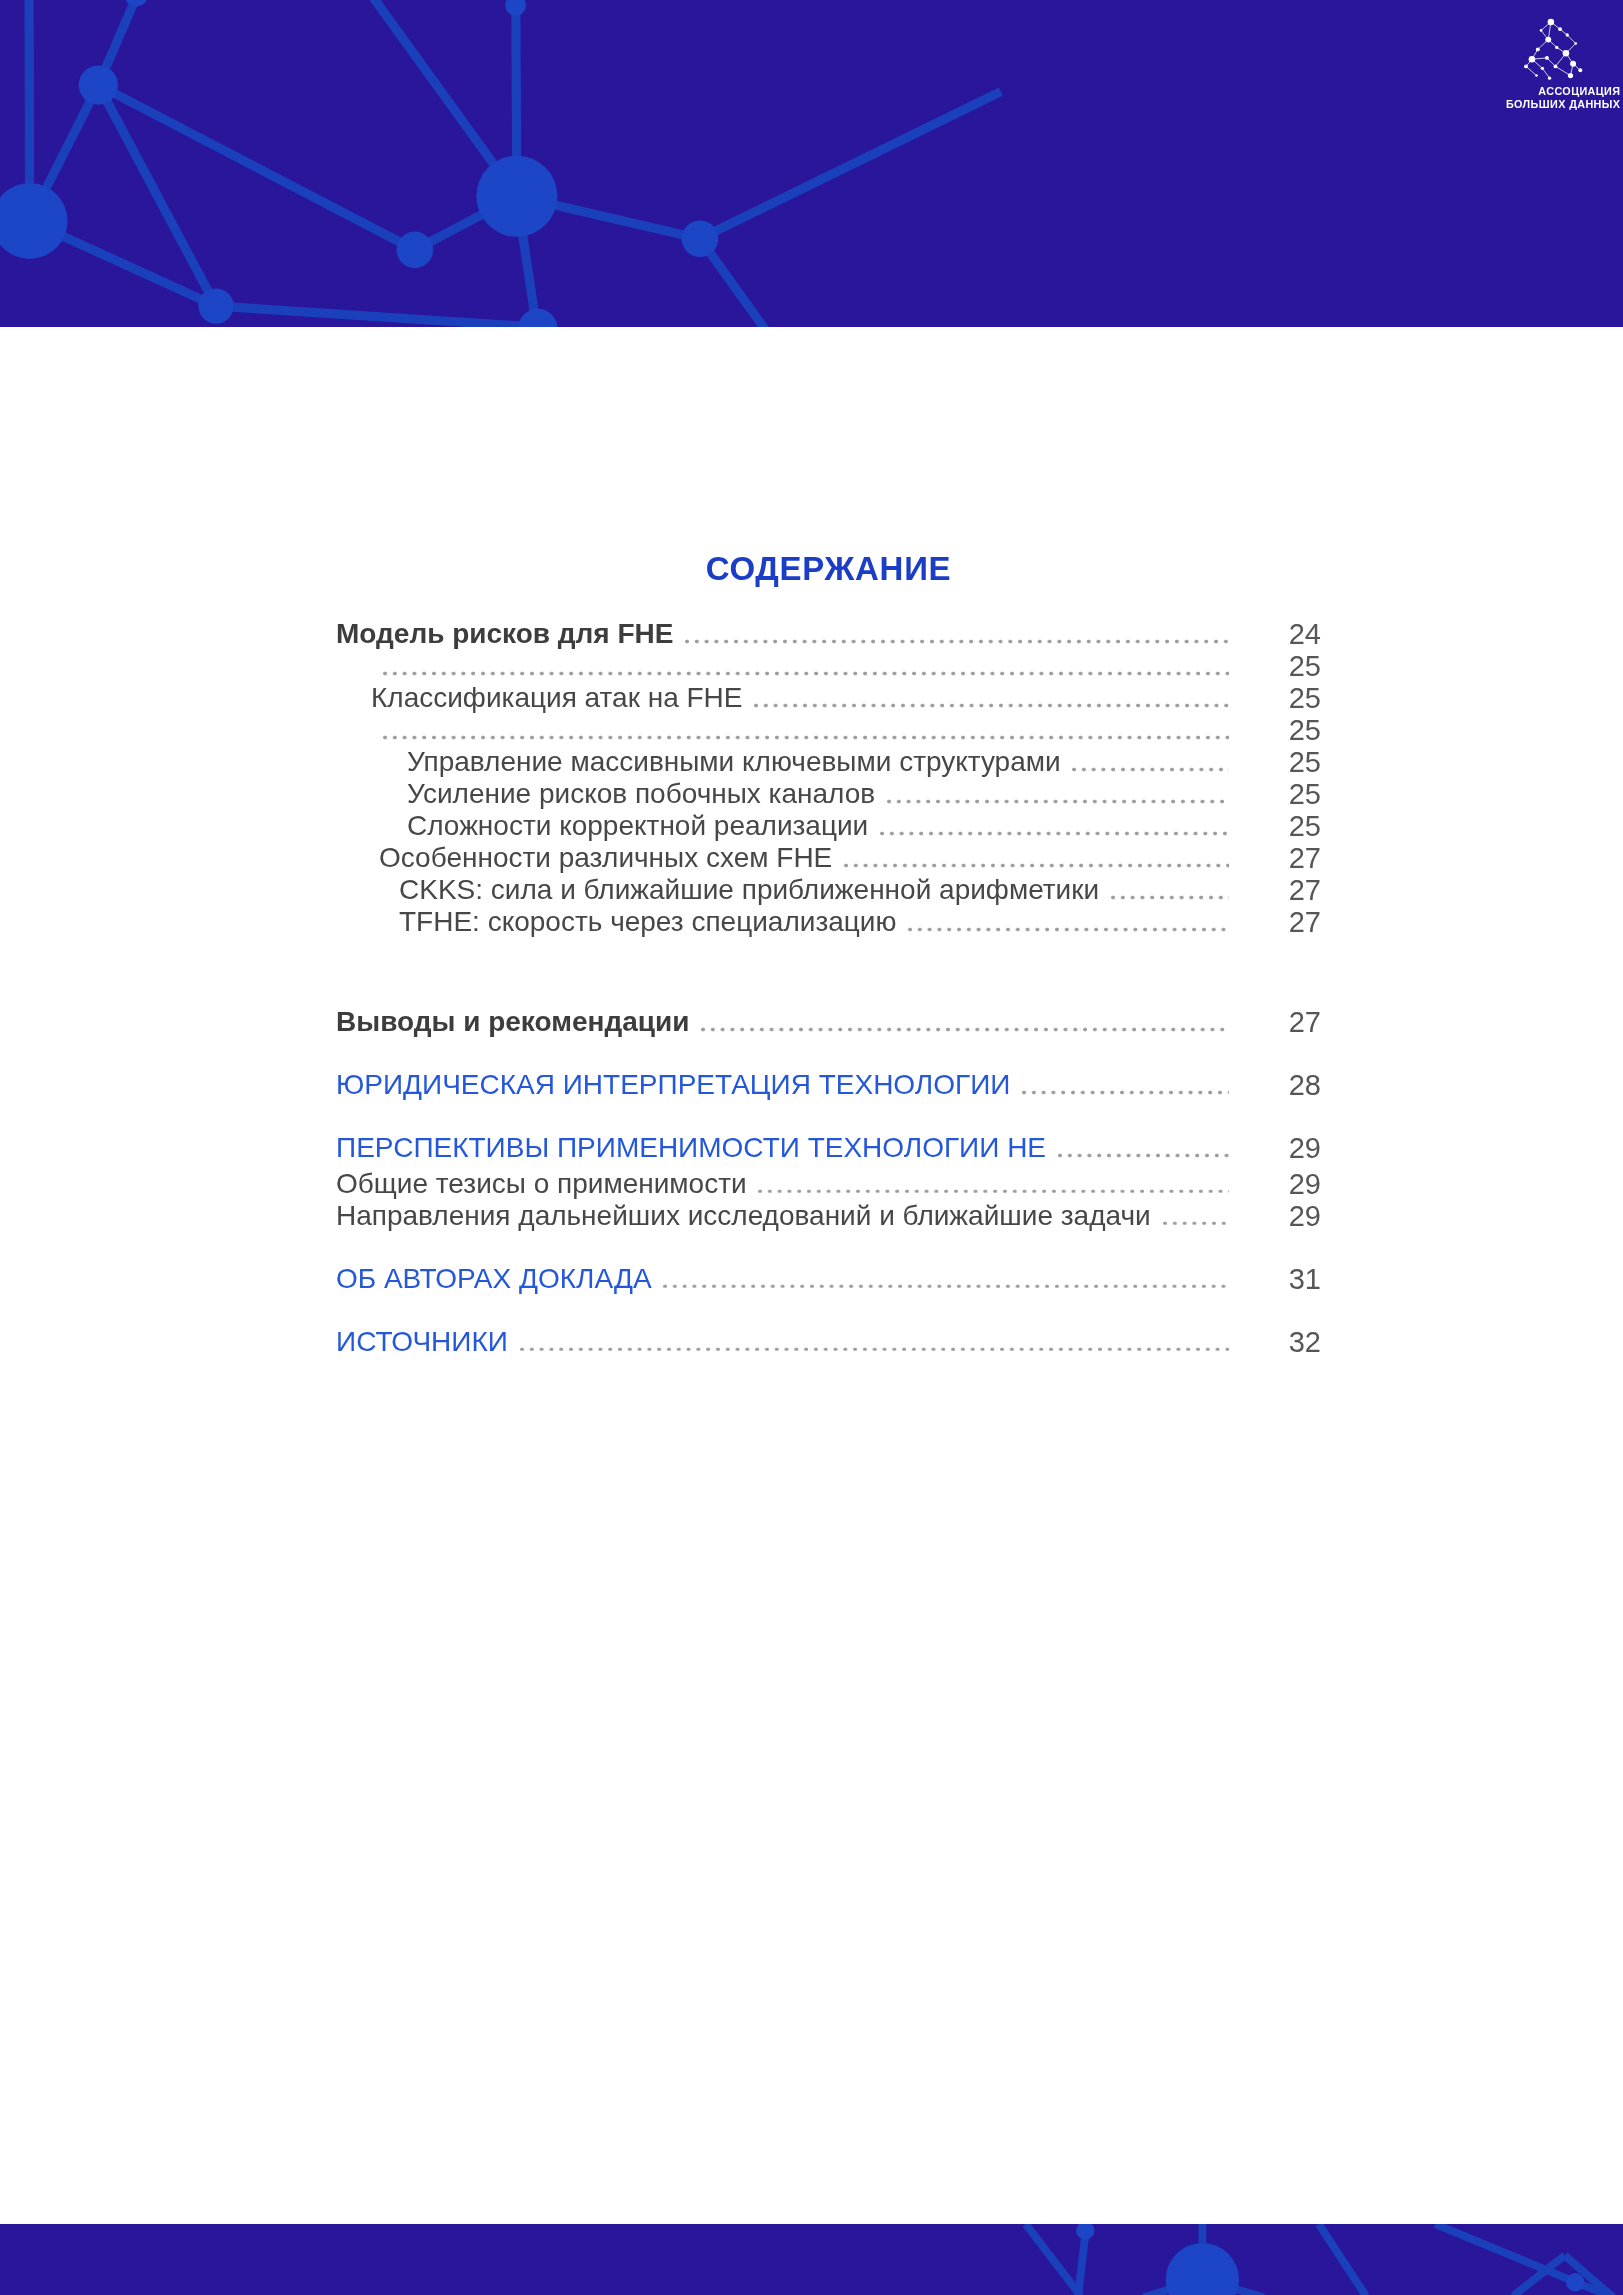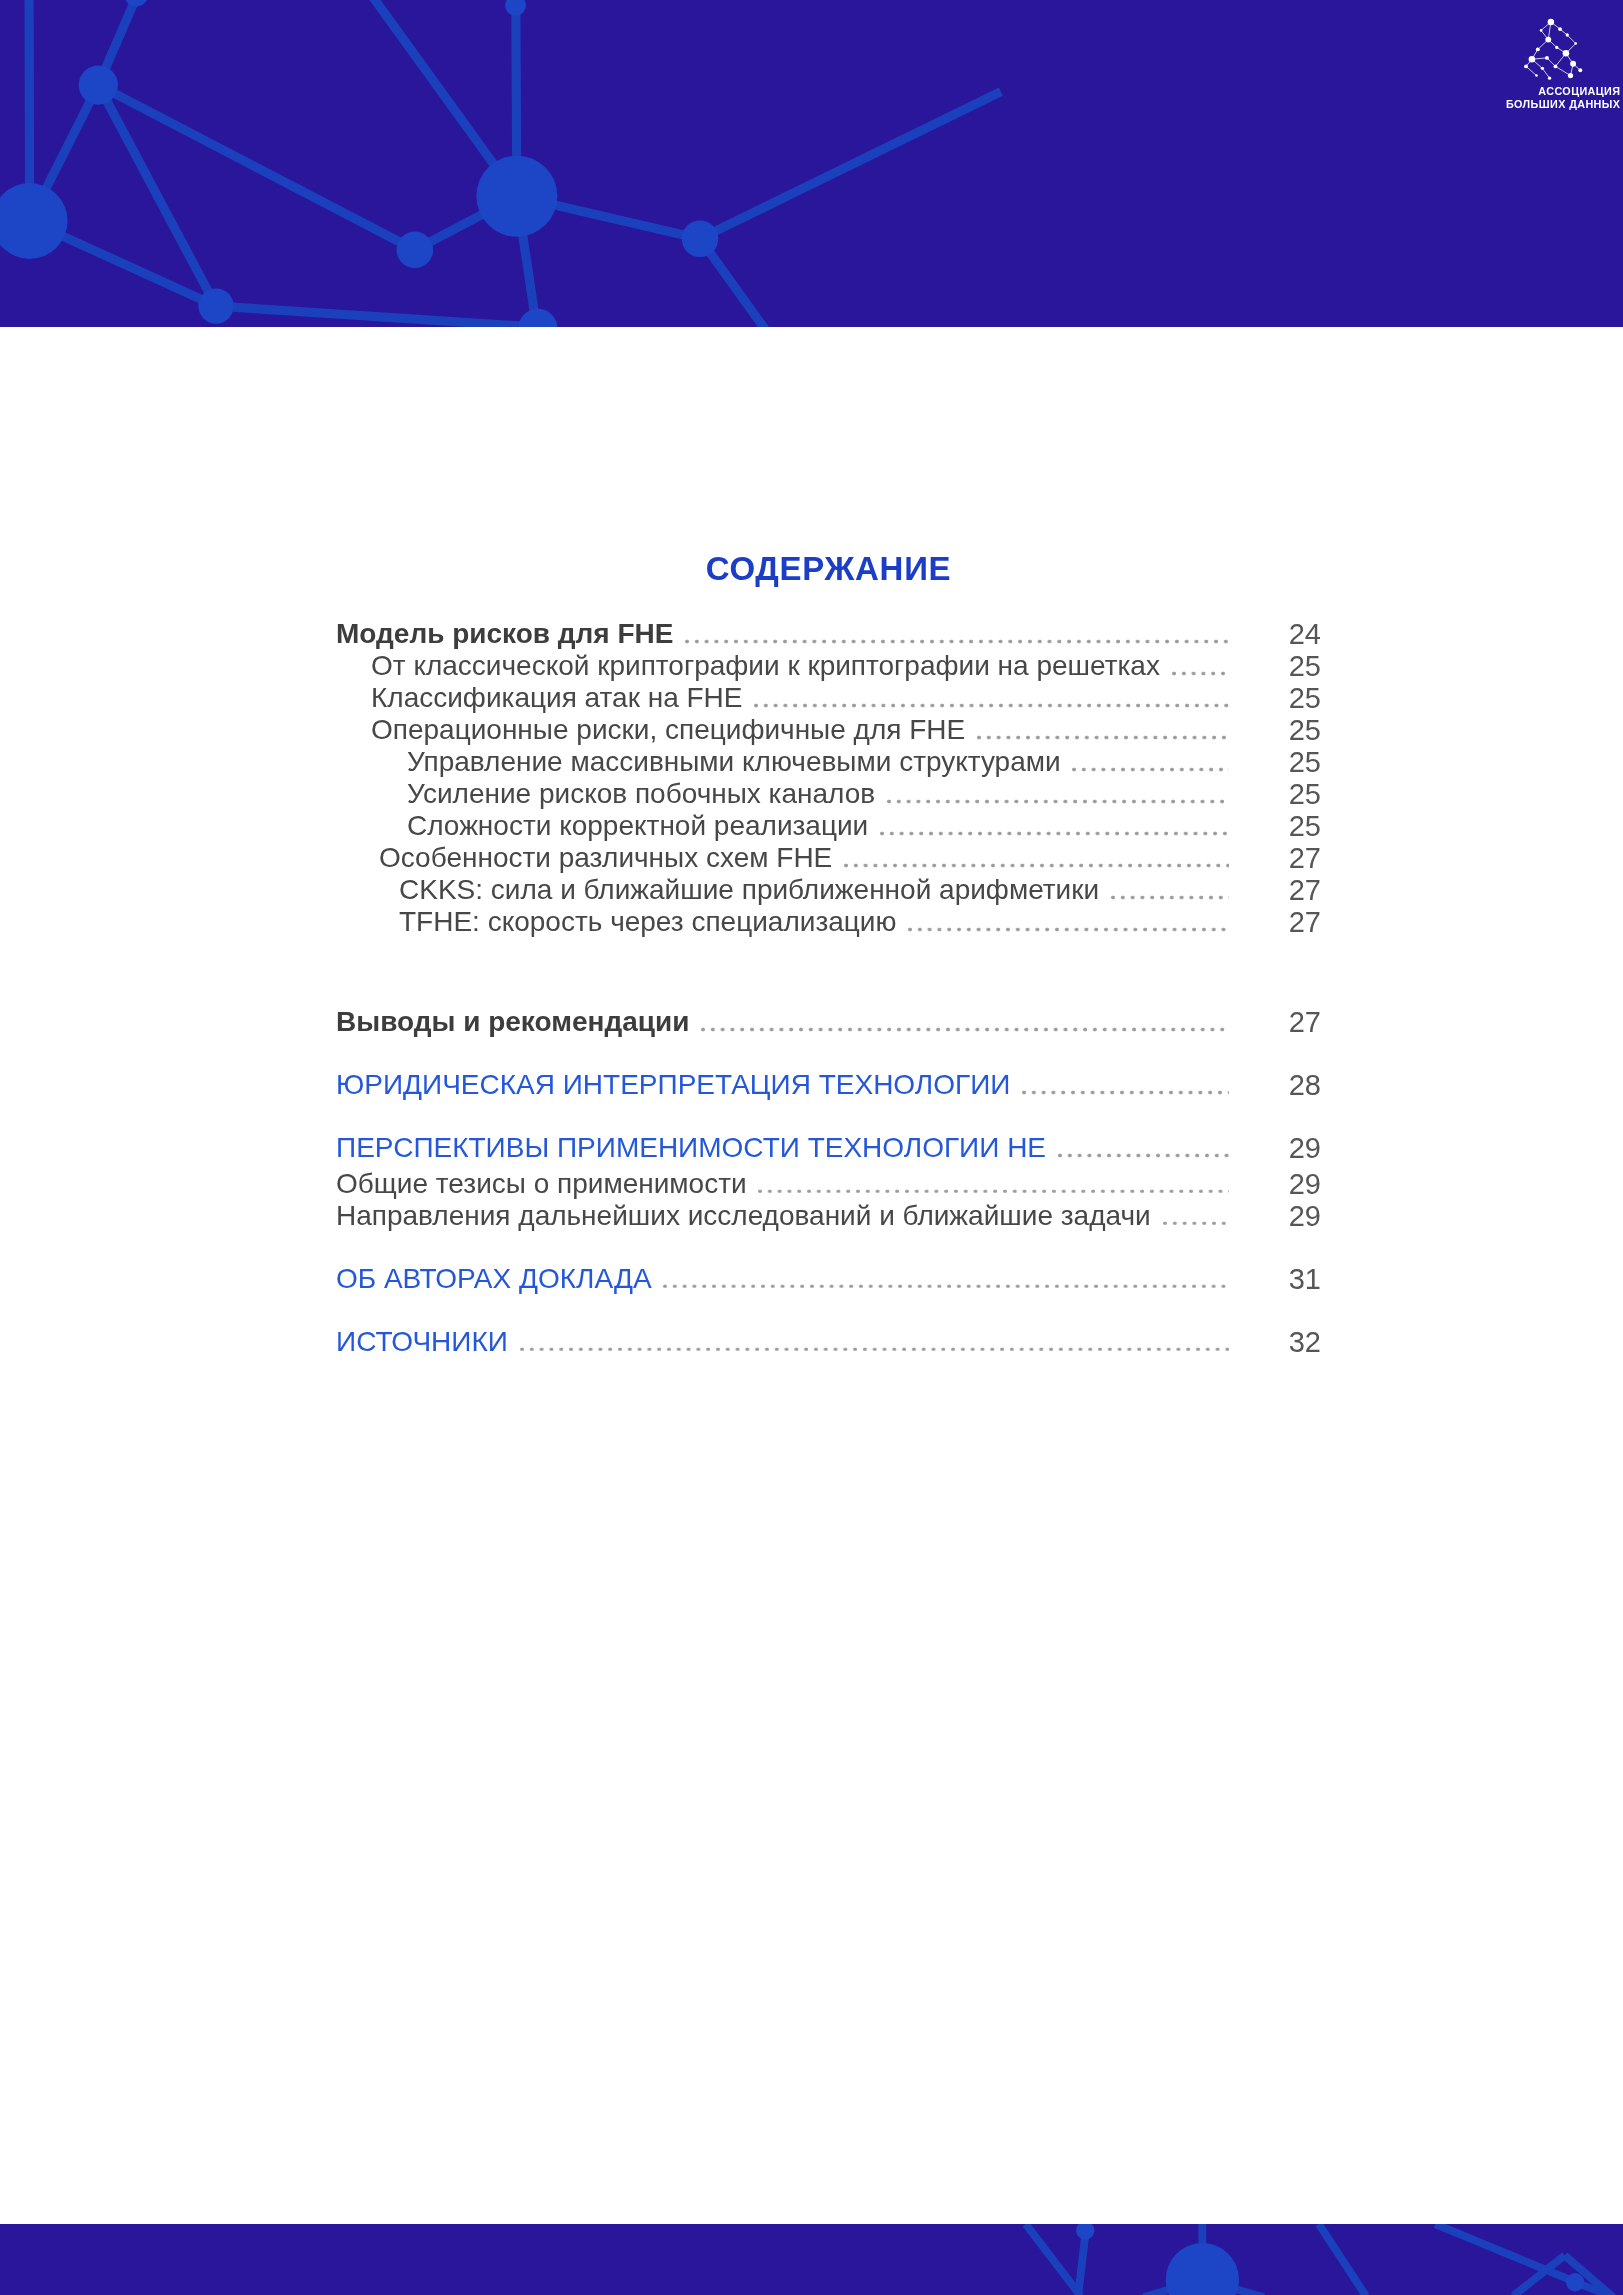--- a/index.html
+++ b/index.html
@@ -144,31 +144,29 @@
 <div id="toc">
   <h1 id="page-title">СОДЕРЖАНИЕ</h1>
   <div id="toc-rows">
       <div class="toc-section">
         <div class="toc-row style-bold ind-0">
           <span class="toc-label">Модель рисков для FHE</span>
           <span class="toc-leader"></span>
           <span class="toc-page">24</span>
         </div>
         <div class="toc-row style-normal ind-1">
-          <span class="toc-label">От классической криптографии к криптографии на решетках</span>
           <span class="toc-leader"></span>
           <span class="toc-page">25</span>
         </div>
         <div class="toc-row style-normal ind-1">
           <span class="toc-label">Классификация атак на FHE</span>
           <span class="toc-leader"></span>
           <span class="toc-page">25</span>
         </div>
         <div class="toc-row style-normal ind-1">
-          <span class="toc-label">Операционные риски, специфичные для FHE</span>
           <span class="toc-leader"></span>
           <span class="toc-page">25</span>
         </div>
         <div class="toc-row style-normal ind-4">
           <span class="toc-label">Управление массивными ключевыми структурами</span>
           <span class="toc-leader"></span>
           <span class="toc-page">25</span>
         </div>
         <div class="toc-row style-normal ind-4">
           <span class="toc-label">Усиление рисков побочных каналов</span>

